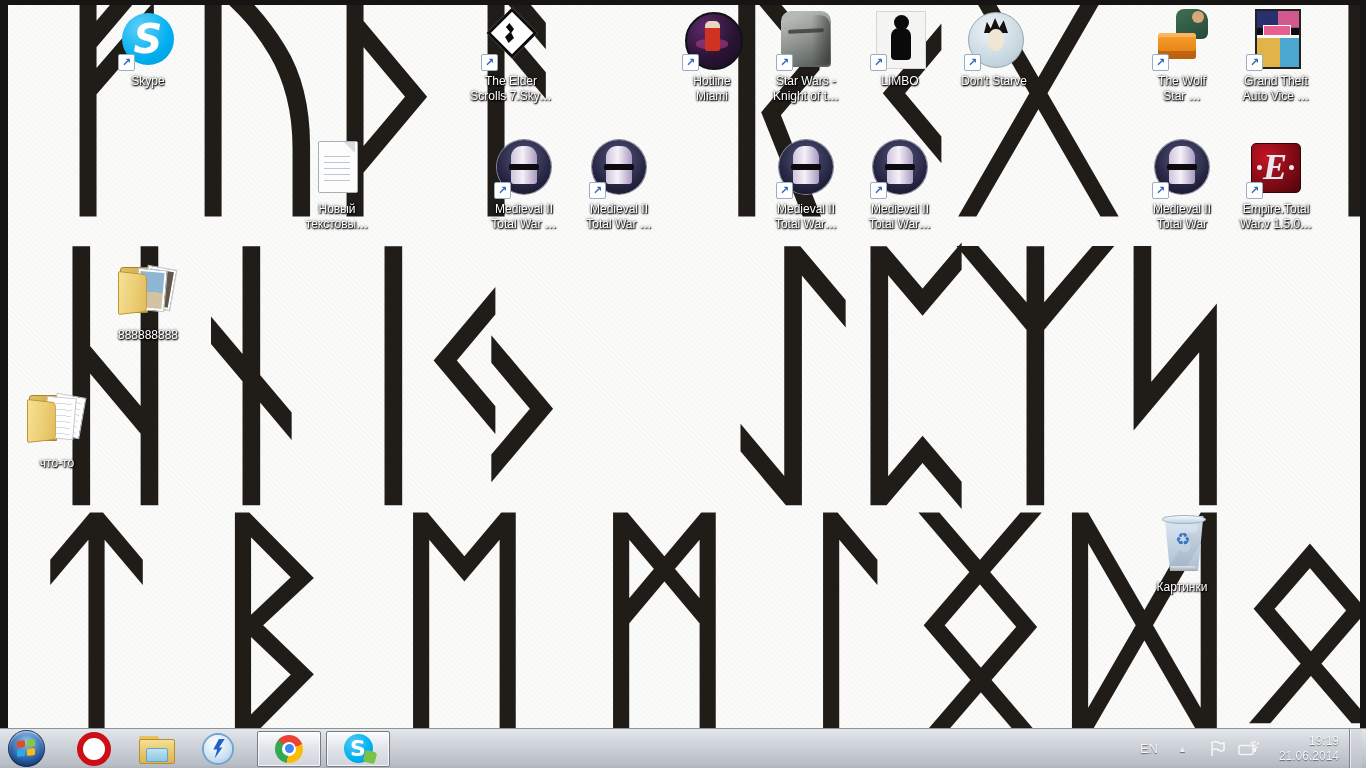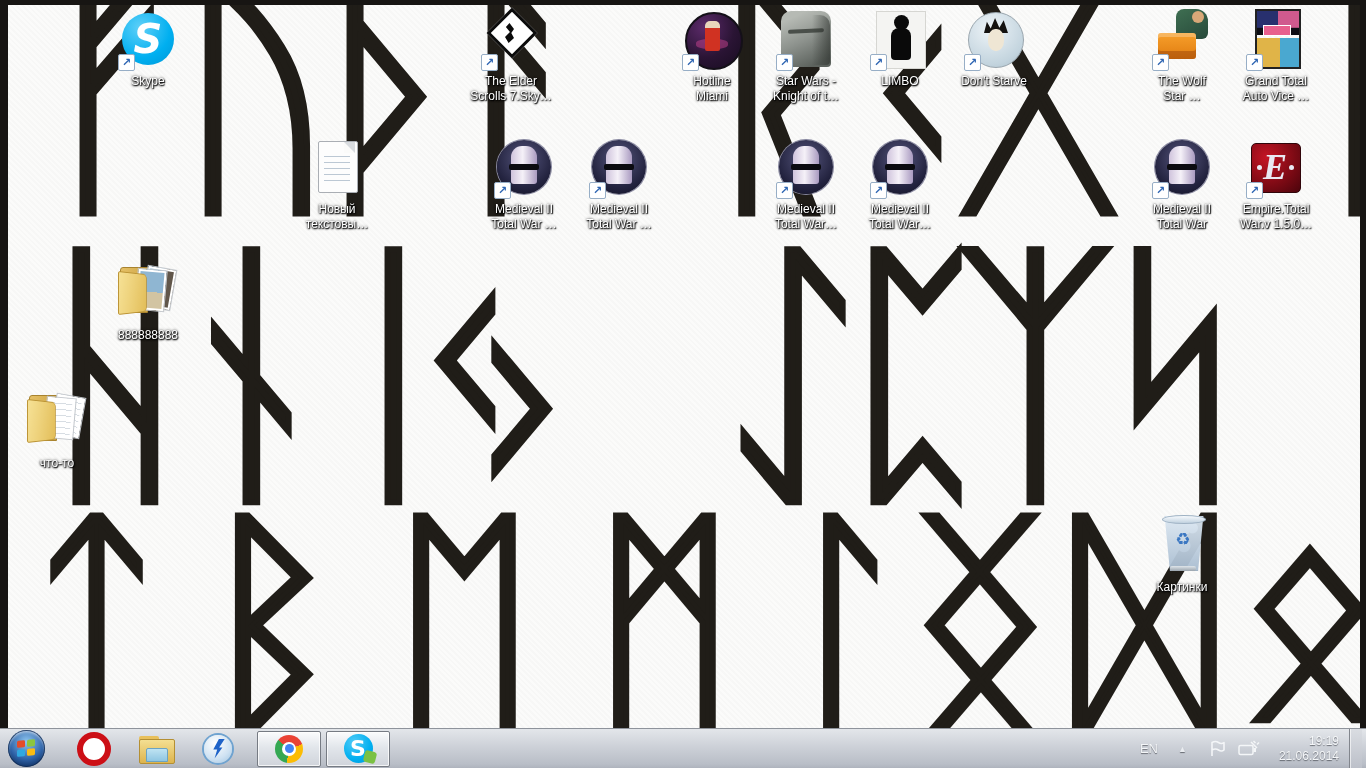--- a/index.html
+++ b/index.html
@@ -255,21 +255,21 @@
       </div>
     <div class="lbl">The Wolf
 Star …</div>
   </div>
   <div class="dicon" style="left:1222px;top:2px">
     <div class="art gta">
         <i class="cov"></i>
         <i class="ttl"></i>
         <span class="sc">↗</span>
       </div>
-    <div class="lbl">Grand Total
+    <div class="lbl">Grand Theft
 Auto Vice …</div>
   </div>
 
   <div class="dicon" style="left:283px;top:130px">
     <div class="art textfile">
         <i class="page"></i>
         <i class="fold"></i>
         <i class="lines"></i>
       </div>
     <div class="lbl">Новый

